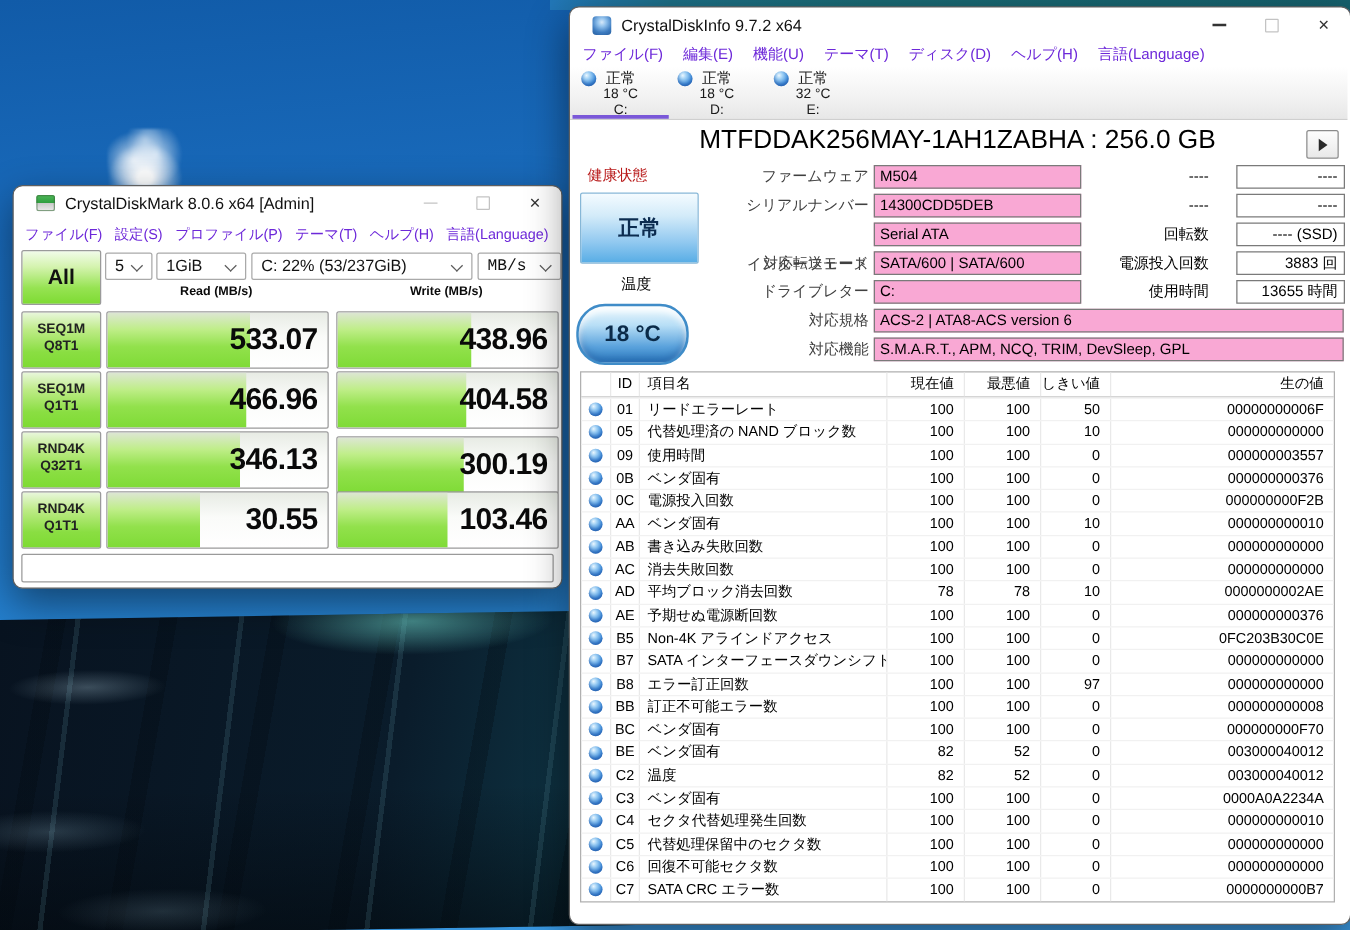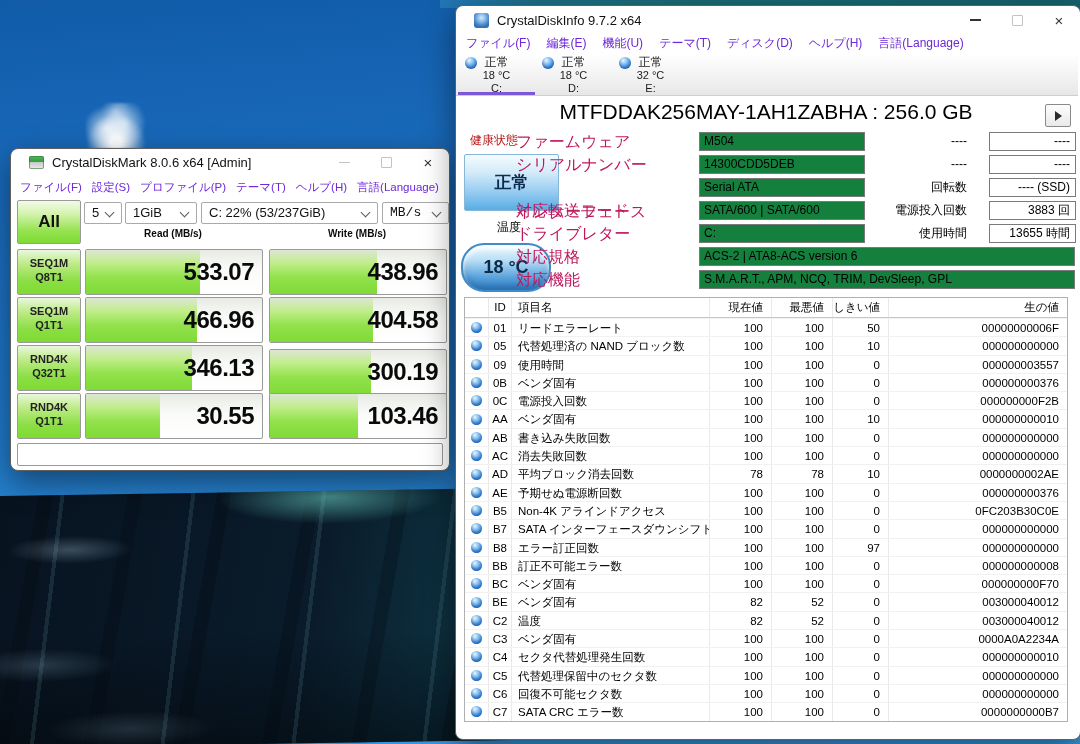--- a/index.html
+++ b/index.html
@@ -62,22 +62,22 @@
   .tab .t2{font-size:11px;line-height:13px;}
   .tab .t3{font-size:11px;line-height:13px;}
   .tab .uline{position:absolute;left:0;bottom:0;width:77px;height:3px;background:#7a58d8;}
   #cdi-model{position:absolute;left:40px;top:94px;width:540px;text-align:center;font-size:21px;color:#000;white-space:nowrap;}
   #cdi-play{position:absolute;left:589px;top:98px;width:24px;height:21px;border:1px solid #8a8a8a;border-radius:2px;background:linear-gradient(180deg,#fdfdfd,#e9e9e9);display:flex;align-items:center;justify-content:center;}
   #cdi-play .tri{width:0;height:0;border-left:7px solid #2a2a2a;border-top:5px solid transparent;border-bottom:5px solid transparent;}
   #health-label{position:absolute;left:14px;top:126px;width:84px;text-align:left;font-size:12px;color:#b91c1c;}
   #health-btn{position:absolute;left:8px;top:148px;width:93px;height:55px;border:1px solid #86b7d7;border-radius:2px;background:linear-gradient(180deg,#f4fbff 0%,#d3ebf9 32%,#92c9f0 70%,#58ade5 100%);display:flex;align-items:center;justify-content:center;font-size:17px;font-weight:bold;color:#0c2c50;}
   #temp-label{position:absolute;left:14px;top:213px;width:78px;text-align:center;font-size:12px;color:#000;}
   #temp-btn{position:absolute;left:5px;top:237px;width:86px;height:45px;border:2px solid #3f8cc8;border-radius:23px;background:linear-gradient(180deg,#eef9fe 0%,#b7def6 34%,#5aa2dc 72%,#2e7ec2 100%);display:flex;align-items:center;justify-content:center;font-size:18px;font-weight:bold;color:#0a2a48;box-shadow:inset 0 4px 5px rgba(255,255,255,.9), inset 0 -4px 6px rgba(20,70,140,.35);}
-  .flabel{position:absolute;left:60px;width:179px;height:19px;line-height:19px;font-size:16px;color:#be185d;white-space:nowrap;}
-  .fbox{position:absolute;left:243px;width:160px;height:17px;line-height:17px;border:1px solid #7a7a7a;font-size:12px;color:#000;padding-left:4px;white-space:nowrap;overflow:hidden;background:#15803d;}
+  .flabel{position:absolute;left:60px;width:179px;height:19px;line-height:19px;text-align:right;font-size:12px;color:#404040;white-space:nowrap;}
+  .fbox{position:absolute;left:243px;width:160px;height:17px;line-height:17px;border:1px solid #7a7a7a;font-size:12px;color:#000;padding-left:4px;white-space:nowrap;overflow:hidden;background:#f9a8d4;}
   .rlabel{position:absolute;left:380px;width:131px;height:19px;line-height:19px;text-align:right;font-size:12px;color:#000;white-space:nowrap;}
   .rbox{position:absolute;left:533px;width:80px;height:17px;line-height:17px;border:1px solid #7a7a7a;font-size:12px;color:#000;text-align:right;padding-right:5px;white-space:nowrap;background:#fff;}
   #smart-table{position:absolute;left:8px;top:291px;width:602px;border:1px solid #b0b0b0;background:#fff;}
   .trow{display:flex;height:18.3px;border-top:1px solid #f1f1f1;box-sizing:border-box;}
   .trow.head{height:20px;border-top:none;border-bottom:1px solid #c8c8c8;}
   .tcell{font-size:11.5px;color:#000;line-height:18px;border-left:1px solid #e9e9e9;overflow:hidden;white-space:nowrap;box-sizing:border-box;}
   .trow.head .tcell{line-height:19px;}
   .tcell:first-child{border-left:none;}
   .tcell.c-icon{width:23px;display:flex;align-items:center;justify-content:center;}
   .tcell.c-icon .orb{width:11px;height:11px;}

